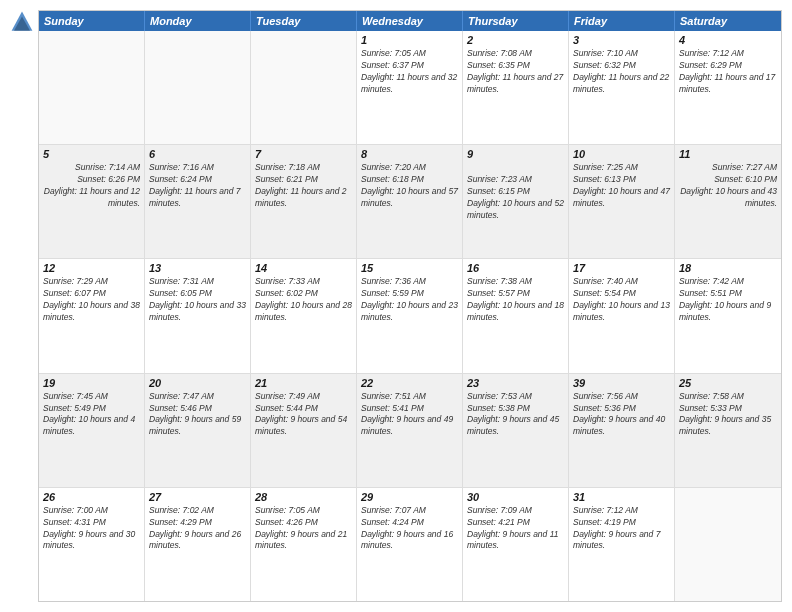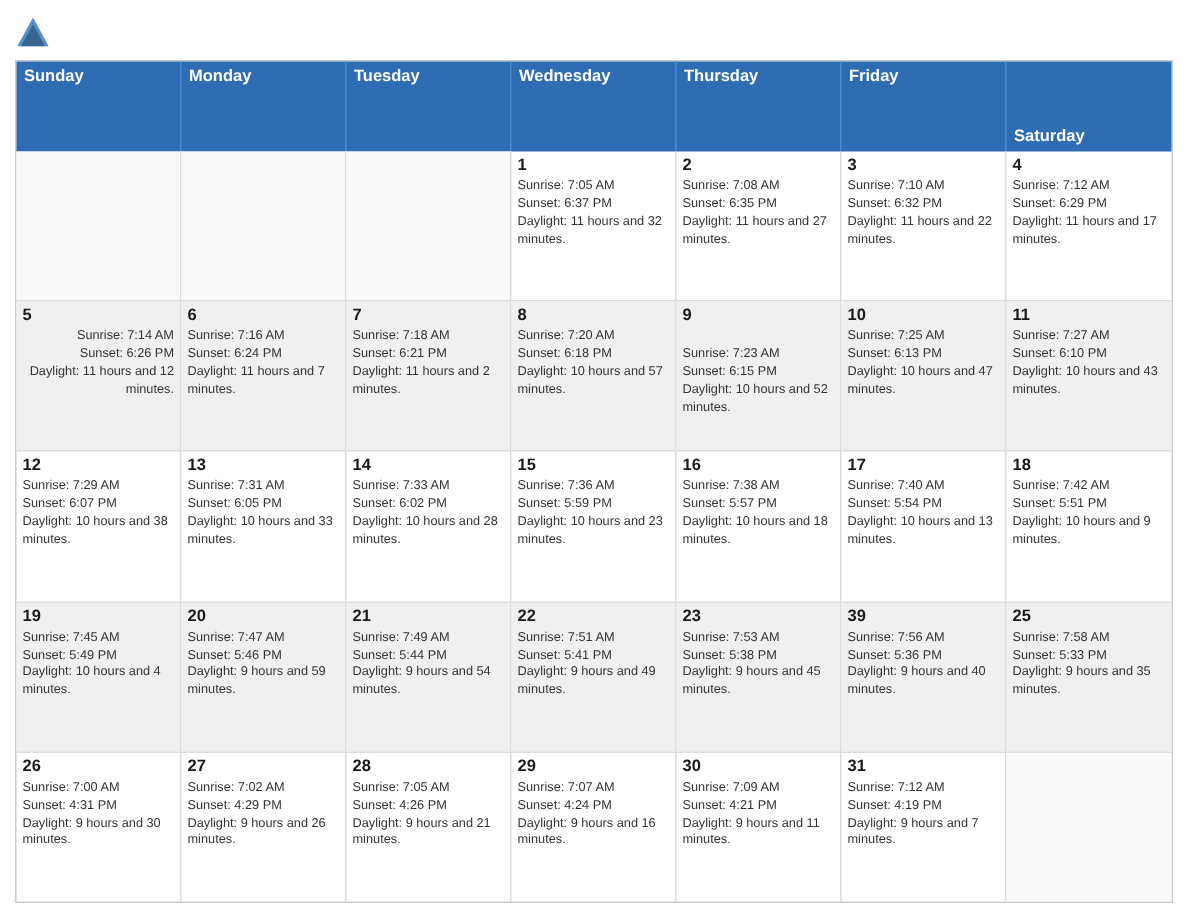--- a/index.html
+++ b/index.html
@@ -8,21 +8,22 @@
       height: 612px;
       font-family: Arial, sans-serif;
       background: #fff;
       overflow: hidden;
     }
     .page {
       width: 792px;
       height: 612px;
       padding: 10px;
       display: flex;
-      flex-direction: column;
+      flex-direction: row;
+      font-style: italic;
     }
     .header {
       display: flex;
       justify-content: space-between;
       align-items: flex-start;
       margin-bottom: 6px;
     }
     .logo {
       display: flex;
       align-items: center;
@@ -72,21 +73,20 @@
     }
     .cal-header-cell {
       color: #fff;
       font-size: 11px;
       font-weight: bold;
       padding: 4px 5px;
       border-right: 1px solid #4a8ad4;
     }
     .cal-header-cell:last-child {
       border-right: none;
-      margin-top: 40px;
     }
     .cal-body {
       flex: 1;
       display: flex;
       flex-direction: column;
     }
     .cal-row {
       display: grid;
       grid-template-columns: repeat(7, 1fr);
       flex: 1;
@@ -216,21 +216,21 @@
 Daylight: 10 hours and 52 minutes.</div>
           </div>
           <div class="cal-cell shaded">
             <div class="day-num">10</div>
             <div class="day-info" style="white-space: pre-line;">Sunrise: 7:25 AM
 Sunset: 6:13 PM
 Daylight: 10 hours and 47 minutes.</div>
           </div>
           <div class="cal-cell shaded">
             <div class="day-num">11</div>
-            <div class="day-info" style="white-space: pre-line;">Sunrise: 7:27 AM
+            <div class="day-info" style="white-space: pre-line; text-align: right;">Sunrise: 7:27 AM
 Sunset: 6:10 PM
 Daylight: 10 hours and 43 minutes.</div>
           </div>
         </div>
         <div class="cal-row">
           <div class="cal-cell">
             <div class="day-num">12</div>
             <div class="day-info" style="white-space: pre-line;">Sunrise: 7:29 AM
 Sunset: 6:07 PM
 Daylight: 10 hours and 38 minutes.</div>

